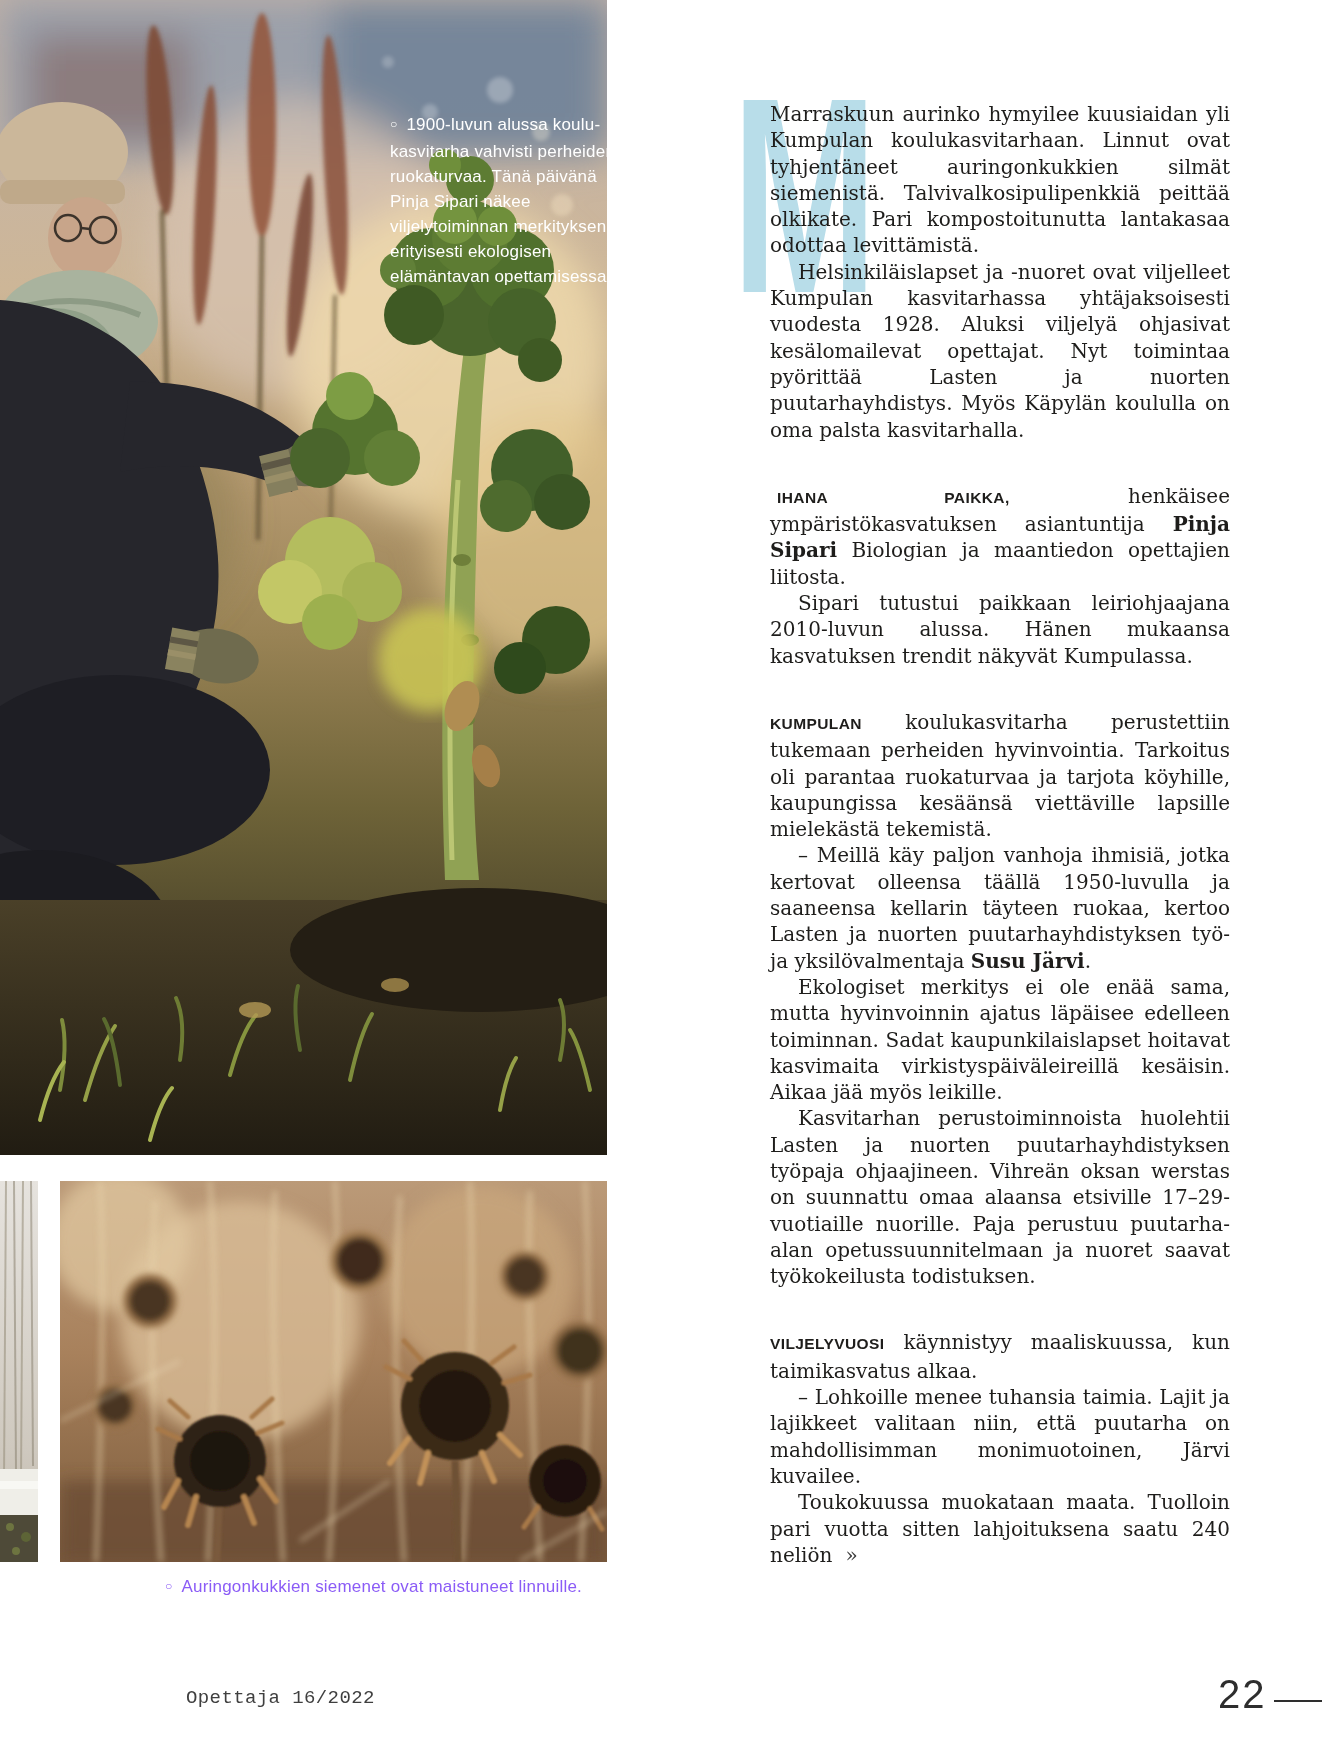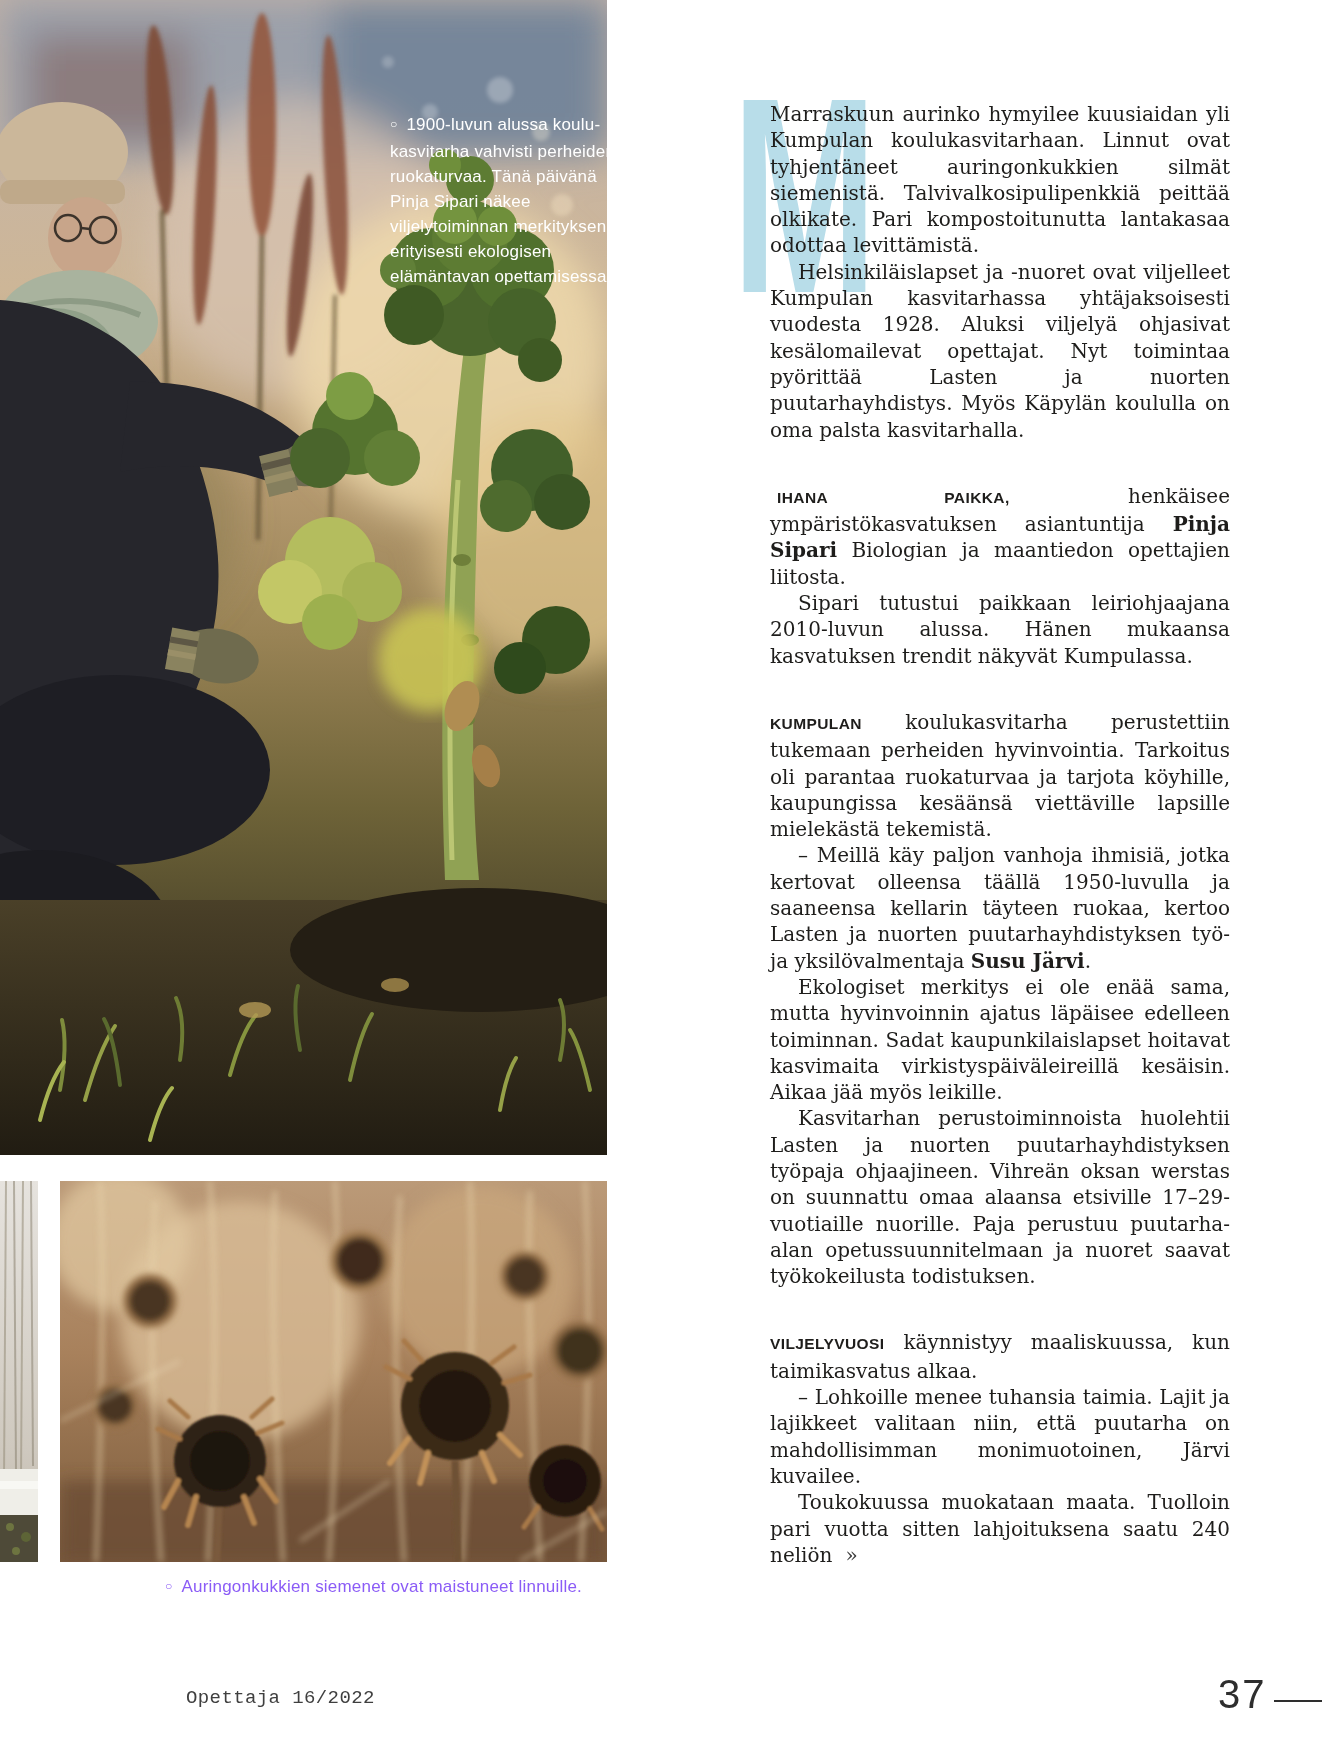--- a/index.html
+++ b/index.html
@@ -339,16 +339,16 @@
       <p class="body-para p-gap"><span class="seg-lead">KUMPULAN</span><span class="seg-normal"> koulukasvitarha perustettiin tukemaan perheiden hyvinvointia. Tarkoitus oli parantaa ruokaturvaa ja tarjota köyhille, kaupungissa kesäänsä viettäville lapsille mielekästä tekemistä.</span></p>
       <p class="body-para p-indent"><span class="seg-normal">– Meillä käy paljon vanhoja ihmisiä, jotka kertovat olleensa täällä 1950-luvulla ja saaneensa kellarin täyteen ruokaa, kertoo Lasten ja nuorten puutarhayhdistyksen työ- ja yksilövalmentaja </span><span class="seg-bold">Susu Järvi</span><span class="seg-normal">.</span></p>
       <p class="body-para p-indent"><span class="seg-normal">Ekologiset merkitys ei ole enää sama, mutta hyvinvoinnin ajatus läpäisee edelleen toiminnan. Sadat kaupunkilaislapset hoitavat kasvimaita virkistyspäiväleireillä kesäisin. Aikaa jää myös leikille.</span></p>
       <p class="body-para p-indent"><span class="seg-normal">Kasvitarhan perustoiminnoista huolehtii Lasten ja nuorten puutarhayhdistyksen työpaja ohjaajineen. Vihreän oksan werstas on suunnattu omaa alaansa etsiville 17–29-vuotiaille nuorille. Paja perustuu puutarha-alan opetussuunnitelmaan ja nuoret saavat työkokeilusta todistuksen.</span></p>
       <p class="body-para p-gap"><span class="seg-lead">VILJELYVUOSI</span><span class="seg-normal"> käynnistyy maaliskuussa, kun taimikasvatus alkaa.</span></p>
       <p class="body-para p-indent"><span class="seg-normal">– Lohkoille menee tuhansia taimia. Lajit ja lajikkeet valitaan niin, että puutarha on mahdollisimman monimuotoinen, Järvi kuvailee.</span></p>
       <p class="body-para p-indent"><span class="seg-normal">Toukokuussa muokataan maata. Tuolloin pari vuotta sitten lahjoituksena saatu 240 neliön</span><span class="seg-arrow">»</span></p>
     </div>
 
   <div class="footer-left">Opettaja 16/2022</div>
-  <div class="page-number">37</div>
+  <div class="page-number">22</div>
   <div class="page-rule"></div>
 
 </div>
 
 </body></html>

